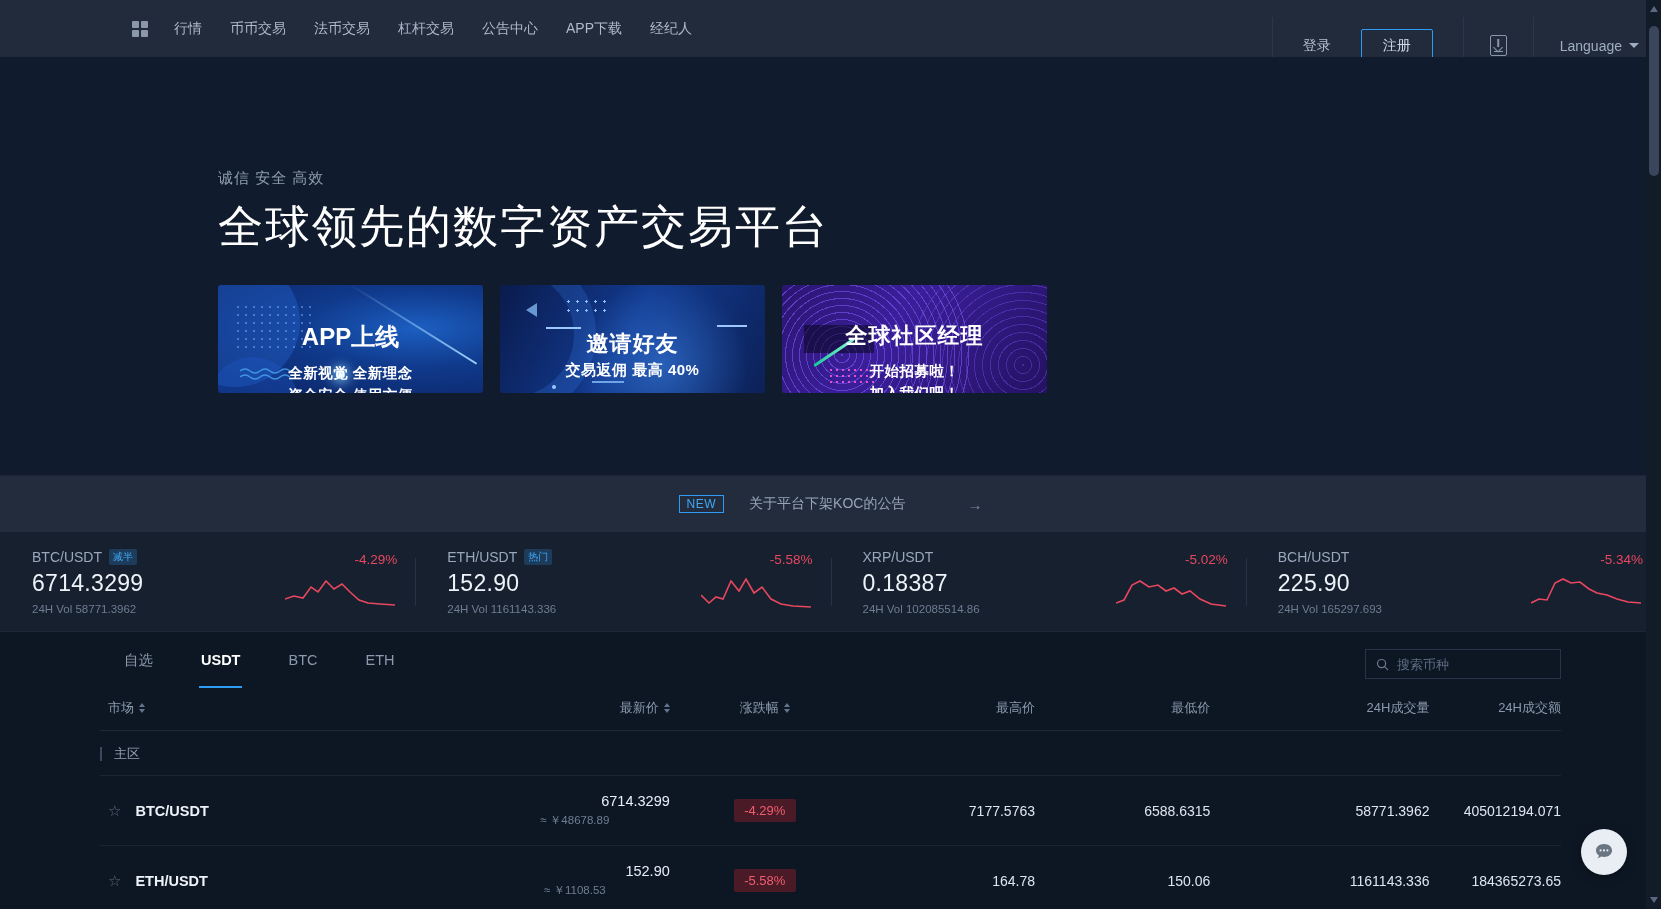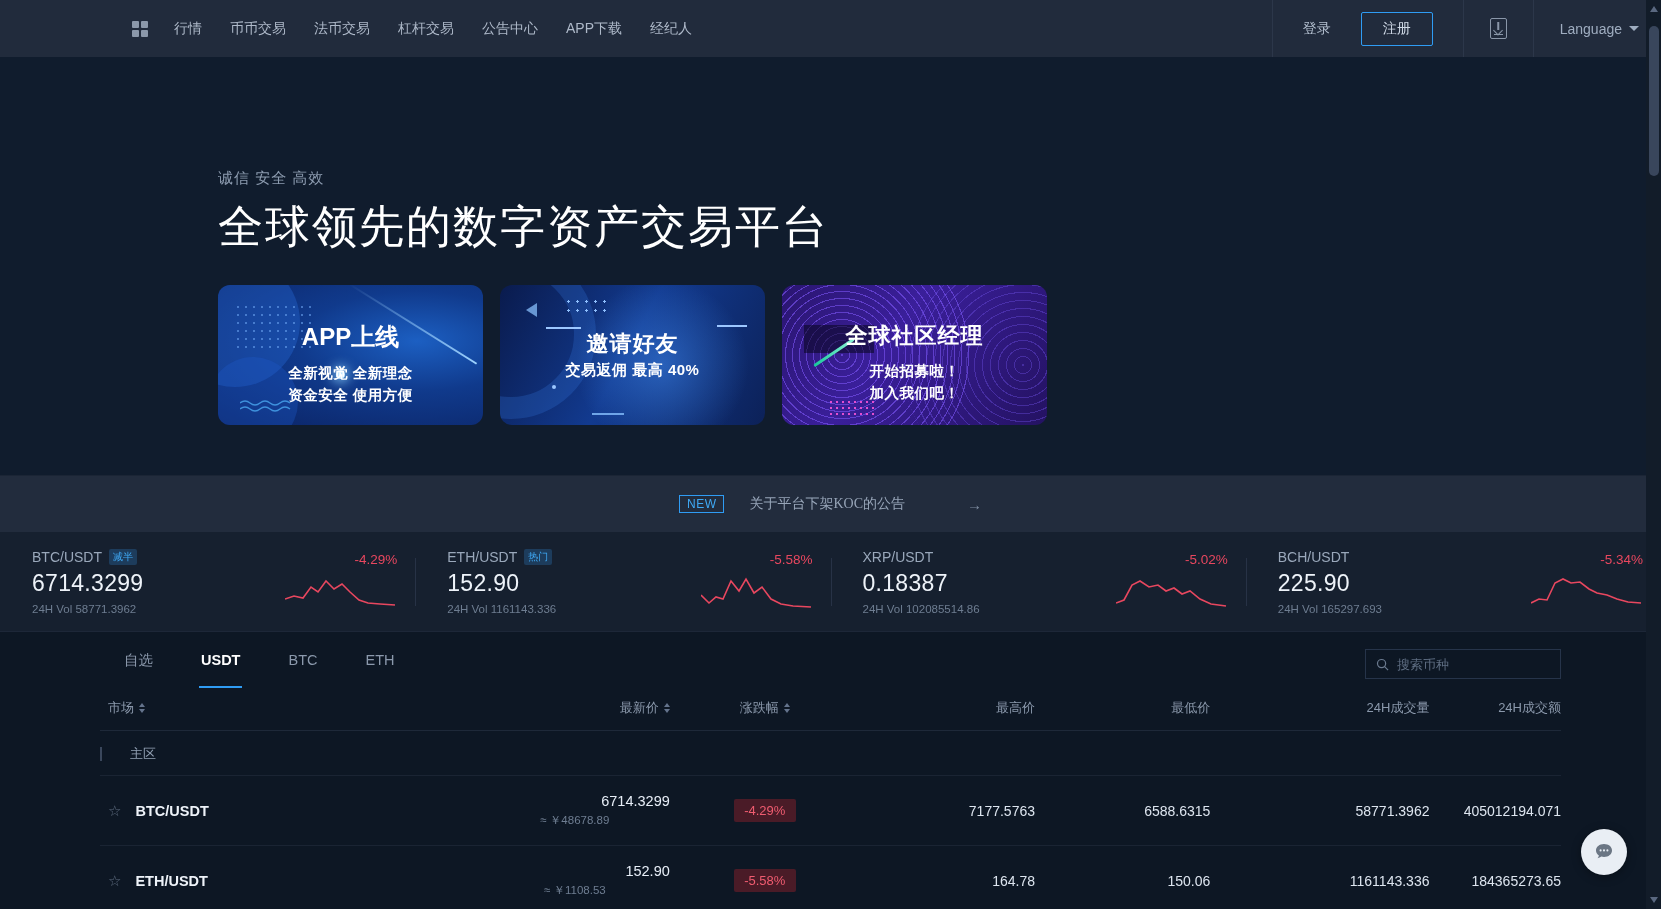--- a/index.html
+++ b/index.html
@@ -15,21 +15,21 @@
   
   .header {
     height:57px; background:#212b3c; display:flex; align-items:center;
     position:relative;
   }
   .nav-left { display:flex; align-items:center; margin-left:132px; }
   .grid-icon { width:16px; height:16px; display:grid; grid-template-columns:1fr 1fr;
     grid-template-rows:1fr 1fr; gap:2px; margin-right:26px; }
   .grid-icon i { background:#8b98aa; border-radius:1px; display:block; }
   .nav-item { color:#aeb9c9; font-size:14px; margin-right:28px; cursor:pointer; white-space:nowrap; }
-  .nav-right { position:absolute; right:0; top:0; height:57px; display:flex; align-items:center; }
+  .nav-right { position:absolute; right:0; top:17px; height:57px; display:flex; align-items:center; }
   .hdr-sep { width:1px; height:57px; background:#2c374a; }
   .login-btn { color:#b4c0d0; font-size:14px; padding:0 30px; cursor:pointer; }
   .reg-btn {
     border:1px solid #2f9cf4; color:#cfd9e6; font-size:14px;
     padding:7px 21px; border-radius:2px; cursor:pointer; margin-right:30px;
   }
   .dl-icon-wrap { padding:0 26px; display:flex; align-items:center; cursor:pointer; }
   .dl-icon { width:17px; height:21px; border:1.5px solid #8a97a9; border-radius:2px;
     position:relative; }
   .dl-icon:before { content:""; position:absolute; left:50%; top:3px; width:1.5px; height:8px;
@@ -44,21 +44,21 @@
     border-top:5px solid #9fadc0; display:inline-block; }
 
   
   .hero { background:#101c2d; height:418px; position:relative; }
   .hero-sub { position:absolute; left:218px; top:112px; font-size:15px; color:#8d9cb0; letter-spacing:1px; }
   .hero-title { position:absolute; left:218px; top:140px; font-size:45px; color:#fff;
     font-weight:500; letter-spacing:2px; }
 
   
   .banners { position:absolute; left:218px; top:228px; display:flex; gap:17px; }
-  .banner { width:265px; height:140px; border-radius:12px; position:relative; overflow:hidden;
+  .banner { width:265px; height:108px; border-radius:3px; position:relative; overflow:hidden;
     cursor:pointer; }
   .b-txt { position:absolute; z-index:6; width:100%; text-align:center; color:#fff; }
 
   .b1 { background:radial-gradient(ellipse at 75% 40%, #1c5fc2 0%, #103a8c 42%, #0b2262 100%); }
   .b1 .deco-c1 { position:absolute; width:130px; height:130px; border-radius:50%;
     background:rgba(40,110,220,.35); left:-48px; top:-28px; }
   .b1 .deco-c2 { position:absolute; width:90px; height:90px; border-radius:50%;
     background:rgba(30,90,200,.35); left:-10px; top:72px; }
   .b1 .dots { position:absolute; left:16px; top:18px; width:78px; height:50px;
     background-image:radial-gradient(#6fa8f5 1px, transparent 1.1px);
@@ -113,21 +113,21 @@
   .bt-main { font-size:22px; font-weight:bold; letter-spacing:1px; }
   .bt-main-lg { font-size:24px; font-weight:bold; }
   .bt-sub { font-size:14.5px; font-weight:bold; letter-spacing:.5px; margin-top:3px; }
   .bt-sub2 { font-size:15px; font-weight:bold; letter-spacing:.5px; margin-top:2px; }
 
   
   .announce { height:57px; background:#222c3d; display:flex; align-items:center;
     justify-content:center; border-top:1px solid #1b2535; }
   .new-badge { border:1px solid #2f9cf4; color:#3fa9f5; font-size:12px; padding:1px 7px;
     letter-spacing:.5px; }
-  .ann-text { color:#97a5b8; font-size:14px; margin-left:25px; cursor:pointer;font-family:Liberation Serif, serif; }
+  .ann-text { color:#97a5b8; font-size:14px; margin-left:25px; cursor:pointer; }
   .ann-arrow { color:#7e8da1; font-size:15px; margin-left:62px; }
 
   
   .ticker { height:100px; background:#16202f; display:flex; align-items:center;
     border-bottom:1px solid #1d2738; }
   .tk { flex:1; position:relative; height:100px; display:flex; align-items:center; }
   .tk + .tk:before { content:""; position:absolute; left:0; top:26px; bottom:26px; width:1px;
     background:#273246; }
   .tk-info { margin-left:32px; }
   .tk-pair { font-size:14px; color:#9aa8bb; display:flex; align-items:center; }
@@ -160,21 +160,21 @@
   .th-sort { display:inline-flex; align-items:center; cursor:pointer; }
   .sort-ico { display:inline-flex; flex-direction:column; margin-left:5px; gap:2px; }
   .sort-ico i { width:0;height:0;border-left:3.5px solid transparent;border-right:3.5px solid transparent; }
   .sort-ico i.up { border-bottom:4px solid #64748c; }
   .sort-ico i.dn { border-top:4px solid #64748c; }
   .col-mkt { text-align:left; width:26%; padding-left:8px !important; }
   .col-r { text-align:right; }
   .col-chg { text-align:center; width:13%; }
   td { font-size:14px; color:#dde5ef; padding:17px 0; border-bottom:1px solid #1a2433; }
   tr.zone td { padding:12px 0; border-bottom:1px solid #1a2433; }
-  .zone-label { font-size:13px; color:#93a1b4; padding-left:28px; border-left:2px solid #3a475c;
+  .zone-label { font-size:13px; color:#93a1b4; padding-left:12px; border-left:2px solid #3a475c;
     display:inline-block; line-height:14px; }
   .pair-cell { display:flex; align-items:center; padding-left:8px; }
   .star { color:#5c6a7e; font-size:15px; margin-right:14px; cursor:pointer; }
   .pair-name { font-weight:bold; font-size:14.5px; color:#eef3f9; }
   .price-main { font-size:14.5px; color:#e7eef7; text-align:right; }
   .price-cny { font-size:11.5px; color:#6e7d91; text-align:center; margin-top:4px; }
   .chg-pill { display:inline-block; background:#4a1b27; color:#f05c70; font-size:13px;
     padding:4px 0; width:62px; text-align:center; border-radius:2px; }
 
   

